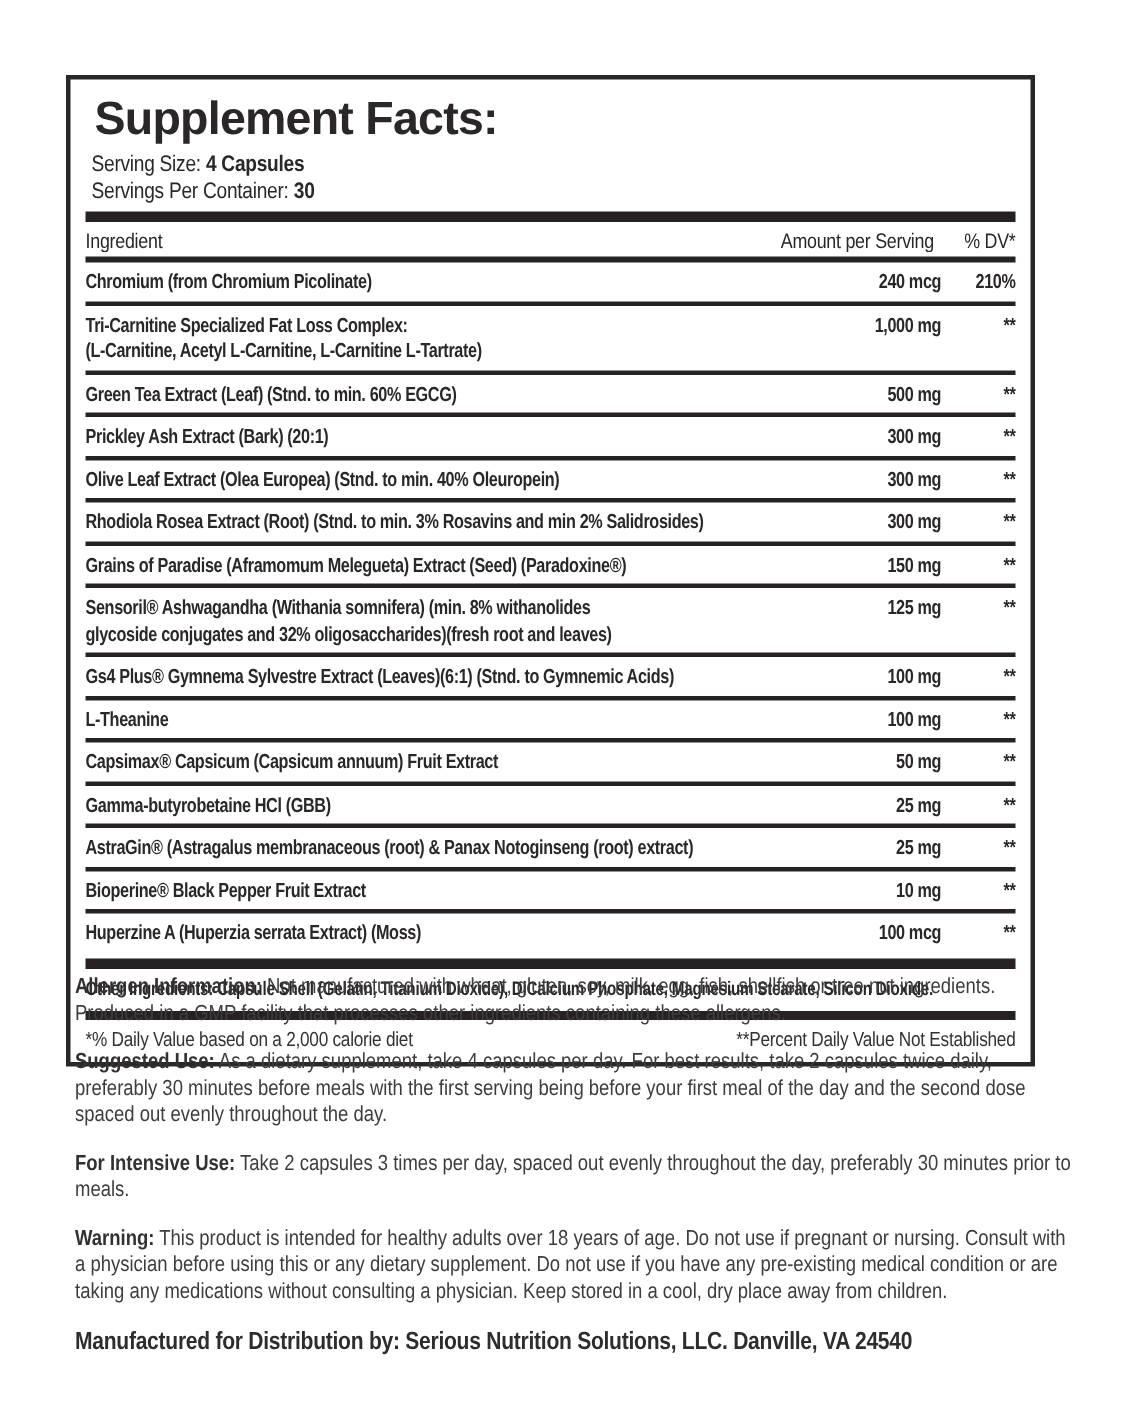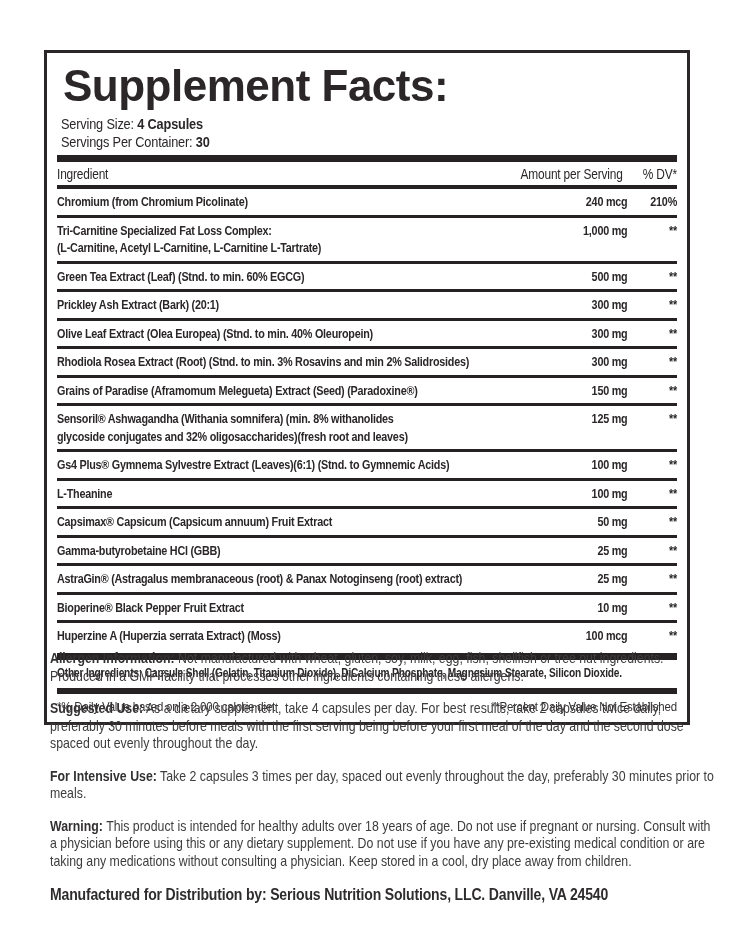--- a/index.html
+++ b/index.html
@@ -25,21 +25,21 @@
   .panel {
     position: absolute;
     left: 44px; top: 50px;
     width: 646px;
     border: 3px solid var(--ink);
     background: #fff;
     padding: 0 10px 6px 10px;
     overflow: hidden;
   }
   .sf-title {
-    font-size: 44px;
+    font-size: 31px;
     font-weight: bold;
     letter-spacing: -0.5px;
     margin: 8px 0 4px 6px;
   }
   .serving-block { margin-left: 4px; font-size: 15px; line-height: 18px; letter-spacing: -0.2px; }
   .serving-line .val { font-weight: bold; }
 
   .bar  { background: var(--bar); height: 7px; margin: 4px 0 0 0; }
   .bar.b4 { height: 4px; margin-top: 0; }
   .bar.b6 { height: 6px; }

